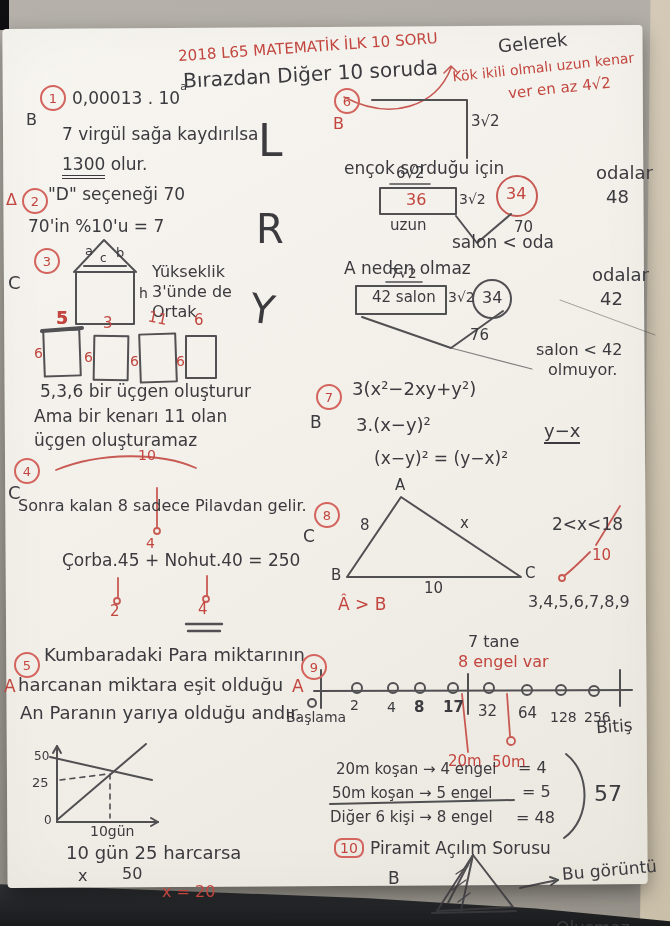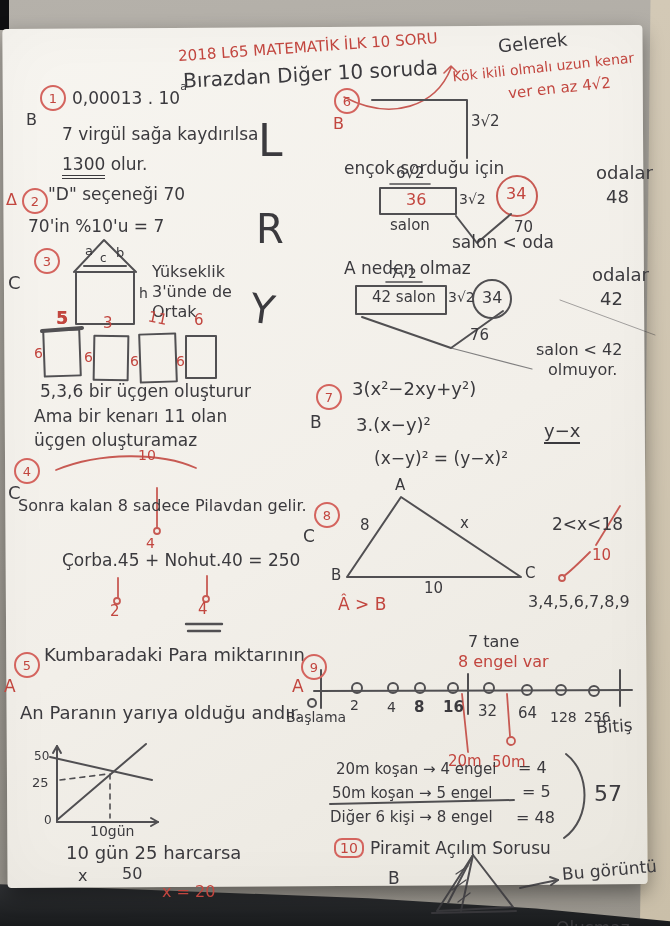--- a/index.html
+++ b/index.html
@@ -197,38 +197,39 @@
   <span class="t red" style="left:138px;top:448px;font-size:14px;">10</span>
   <span class="t" style="left:18px;top:498px;font-size:16px;">Sonra kalan 8 sadece Pilavdan gelir.</span>
   <span class="t red" style="left:146px;top:536px;font-size:14px;">4</span>
   <span class="t" style="left:62px;top:552px;font-size:17px;">Çorba.45 + Nohut.40 = 250</span>
   <span class="t red" style="left:110px;top:604px;font-size:15px;">2</span>
   <span class="t red" style="left:198px;top:602px;font-size:15px;">4</span>
 
   <span class="qnum" style="left:14px;top:652px;">5</span>
   <span class="t red" style="left:4px;top:678px;font-size:17px;">A</span>
   <span class="t" style="left:44px;top:646px;font-size:18px;">Kumbaradaki Para miktarının</span>
+  <span class="t" style="left:18px;top:676px;font-size:18px;">harcanan miktara eşit olduğu</span>
   <span class="t" style="left:20px;top:704px;font-size:18px;">An Paranın yarıya olduğu andır.</span>
   <span class="t" style="left:34px;top:750px;font-size:12px;">50</span>
   <span class="t" style="left:32px;top:776px;font-size:13px;">25</span>
   <span class="t" style="left:44px;top:814px;font-size:12px;">0</span>
   <span class="t" style="left:90px;top:824px;font-size:14px;text-align:right;">10gün</span>
   <span class="t" style="left:66px;top:844px;font-size:18px;">10 gün 25 harcarsa</span>
   <span class="t" style="left:78px;top:868px;font-size:16px;">x</span>
   <span class="t" style="left:122px;top:866px;font-size:16px;">50</span>
   <span class="t red" style="left:162px;top:884px;font-size:16px;">x = 20</span>
 
   <span class="qnum" style="left:334px;top:88px;">6</span>
   <span class="t red" style="left:333px;top:116px;font-size:16px;">B</span>
   <span class="t" style="left:471px;top:114px;font-size:15px;">3√2</span>
   <span class="t" style="left:344px;top:160px;font-size:17px;">ençok sorduğu için</span>
   <span class="t" style="left:396px;top:166px;font-size:15px;">6√2</span>
   <span class="t red" style="left:406px;top:192px;font-size:16px;">36</span>
   <span class="t" style="left:459px;top:192px;font-size:14px;">3√2</span>
-  <span class="t" style="left:390px;top:218px;font-size:15px;">salon</span>
+  <span class="t" style="left:390px;top:218px;font-size:15px;">uzun</span>
   <span class="t red" style="left:506px;top:186px;font-size:16px;">34</span>
   <span class="t" style="left:514px;top:220px;font-size:15px;">70</span>
   <span class="t" style="left:596px;top:164px;font-size:18px;">odalar</span>
   <span class="t" style="left:606px;top:188px;font-size:18px;">48</span>
   <span class="t" style="left:452px;top:234px;font-size:17px;">salon &lt; oda</span>
   <span class="t" style="left:344px;top:260px;font-size:17px;">A neden olmaz</span>
   <span class="t" style="left:390px;top:266px;font-size:14px;">7√2</span>
   <span class="t" style="left:372px;top:290px;font-size:15px;">42 salon</span>
   <span class="t" style="left:448px;top:290px;font-size:14px;">3√2</span>
   <span class="t" style="left:482px;top:290px;font-size:16px;">34</span>
@@ -259,21 +260,21 @@
   <span class="t" style="left:528px;top:594px;font-size:16px;">3,4,5,6,7,8,9</span>
 
   <span class="t" style="left:468px;top:634px;font-size:16px;">7 tane</span>
   <span class="t red" style="left:458px;top:654px;font-size:16px;">8 engel var</span>
   <span class="qnum" style="left:301px;top:654px;">9</span>
   <span class="t red" style="left:292px;top:678px;font-size:17px;">A</span>
   <span class="t" style="left:286px;top:710px;font-size:14px;">Başlama</span>
   <span class="t" style="left:350px;top:698px;font-size:14px;">2</span>
   <span class="t" style="left:387px;top:700px;font-size:14px;">4</span>
   <span class="t" style="left:414px;top:700px;font-size:15px;font-weight:bold;">8</span>
-  <span class="t" style="left:443px;top:700px;font-size:15px;font-weight:bold;">16</span>
+  <span class="t" style="left:443px;top:700px;font-size:15px;font-weight:bold;">17</span>
   <span class="t" style="left:478px;top:704px;font-size:15px;">32</span>
   <span class="t" style="left:518px;top:706px;font-size:15px;">64</span>
   <span class="t" style="left:550px;top:710px;font-size:14px;">128</span>
   <span class="t" style="left:584px;top:710px;font-size:14px;">256</span>
   <span class="t" style="left:596px;top:718px;font-size:17px;transform:rotate(-4deg);">Bitiş</span>
   <span class="t red" style="left:448px;top:754px;font-size:15px;">20m</span>
   <span class="t red" style="left:492px;top:755px;font-size:15px;">50m</span>
   <span class="t" style="left:336px;top:762px;font-size:15px;">20m koşan → 4 engel</span>
   <span class="t" style="left:518px;top:760px;font-size:16px;">= 4</span>
   <span class="t" style="left:332px;top:786px;font-size:15px;">50m koşan → 5 engel</span>

